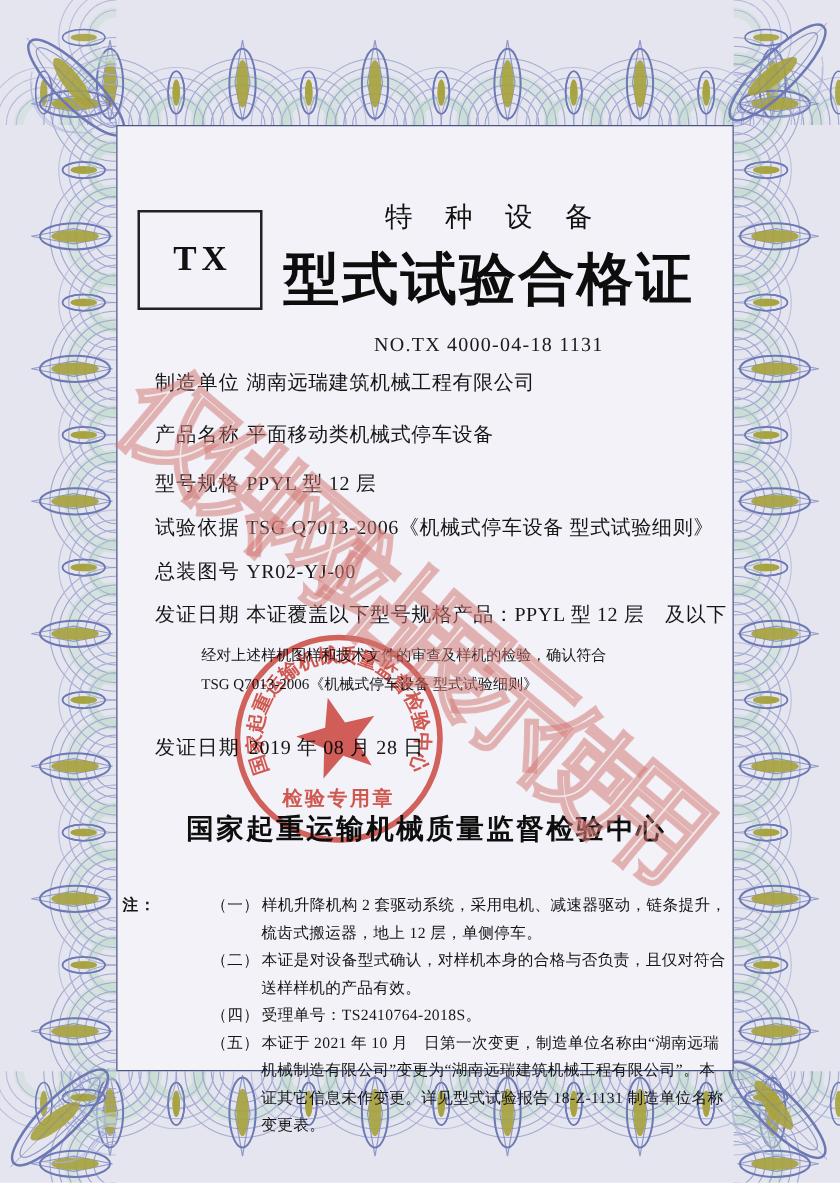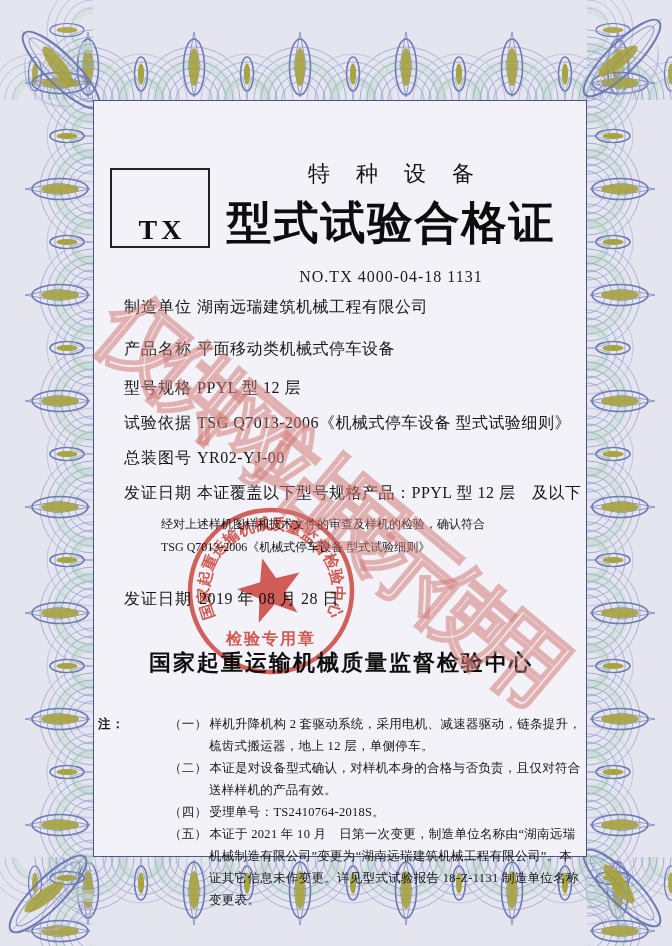--- a/index.html
+++ b/index.html
@@ -15,21 +15,21 @@
   .inner{
     position:absolute;left:93px;top:100px;width:494px;height:757px;
     background:#f2f2f8;
     border:1.5px solid #4a5485;
     box-sizing:border-box;
     z-index:1;
   }
   .tx-badge{
     position:absolute;left:16px;top:67px;width:100px;height:80px;
     border:2px solid #222;box-sizing:border-box;
-    display:flex;align-items:flex-end;justify-content:center;
+    display:flex;align-items:center;justify-content:center;
     font-size:28px;font-weight:bold;letter-spacing:4px;color:#111;
     text-indent:4px;
   }
   .title-block{position:absolute;left:100px;top:58px;width:394px;text-align:center;}
   .title-small{font-size:22px;letter-spacing:26px;text-indent:26px;font-weight:500;color:#111;}
   .title-main{font-size:45px;font-weight:bold;letter-spacing:2px;margin-top:4px;color:#0d0d0d;}
   .cert-no{font-size:16px;margin-top:15px;letter-spacing:1px;color:#1b1b1b;font-family:"Liberation Serif",serif;}
   .field{position:absolute;left:0;width:490px;font-size:16px;line-height:19px;white-space:nowrap;}
   .flabel{position:absolute;left:30px;letter-spacing:1px;font-weight:500;}
   .fvalue{position:absolute;left:103px;letter-spacing:0.5px;font-weight:400;}

